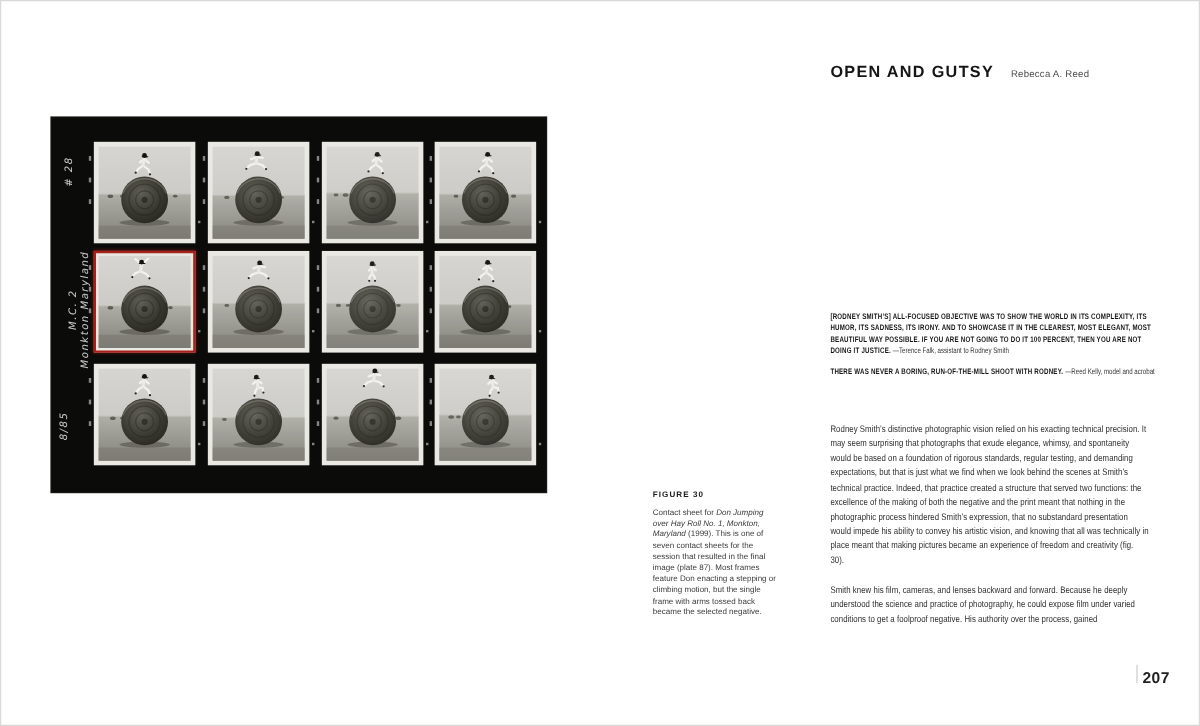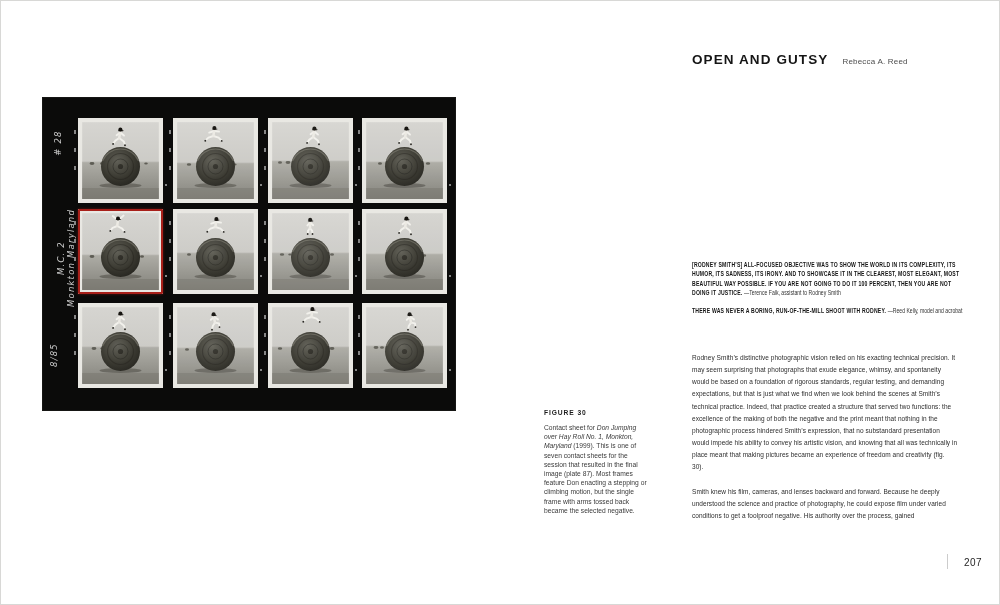--- a/index.html
+++ b/index.html
@@ -48,21 +48,21 @@
   .bscale p + p{margin-top:12px;}
 
   .figcap{position:absolute;left:44px;top:409px;width:104px;}
   .figlabel{font-size:6.7px;font-weight:700;letter-spacing:.9px;color:#1b1b1b;
             margin-bottom:7px;}
   .figtext{margin:0;font-size:6.7px;line-height:9.2px;color:#3a3a3a;}
   .figtext i{font-style:italic;}
 
   .folio{position:absolute;left:447px;top:554px;display:flex;align-items:flex-start;}
   .folio-rule{display:inline-block;width:1px;height:15px;background:#cccccc;}
-  .folio-num{font-size:10px;font-weight:400;color:#1f1f1f;margin-left:16px;
+  .folio-num{font-size:13px;font-weight:700;color:#1f1f1f;margin-left:4px;
              padding-top:3px;letter-spacing:.4px;}
 </style>
 </head>
 <body>
 
 <svg width="0" height="0" style="position:absolute" aria-hidden="true">
   <defs>
     <linearGradient id="skyG" x1="0" y1="0" x2="0" y2="1">
       <stop offset="0" stop-color="#d6d5d1"></stop>
         <stop offset="1" stop-color="#c3c2bd"></stop>

